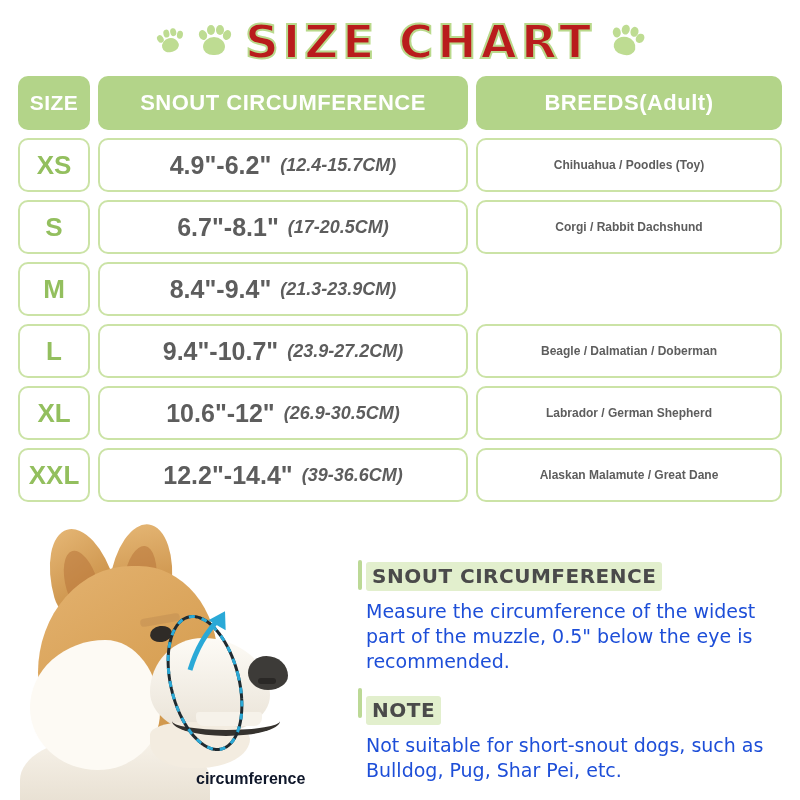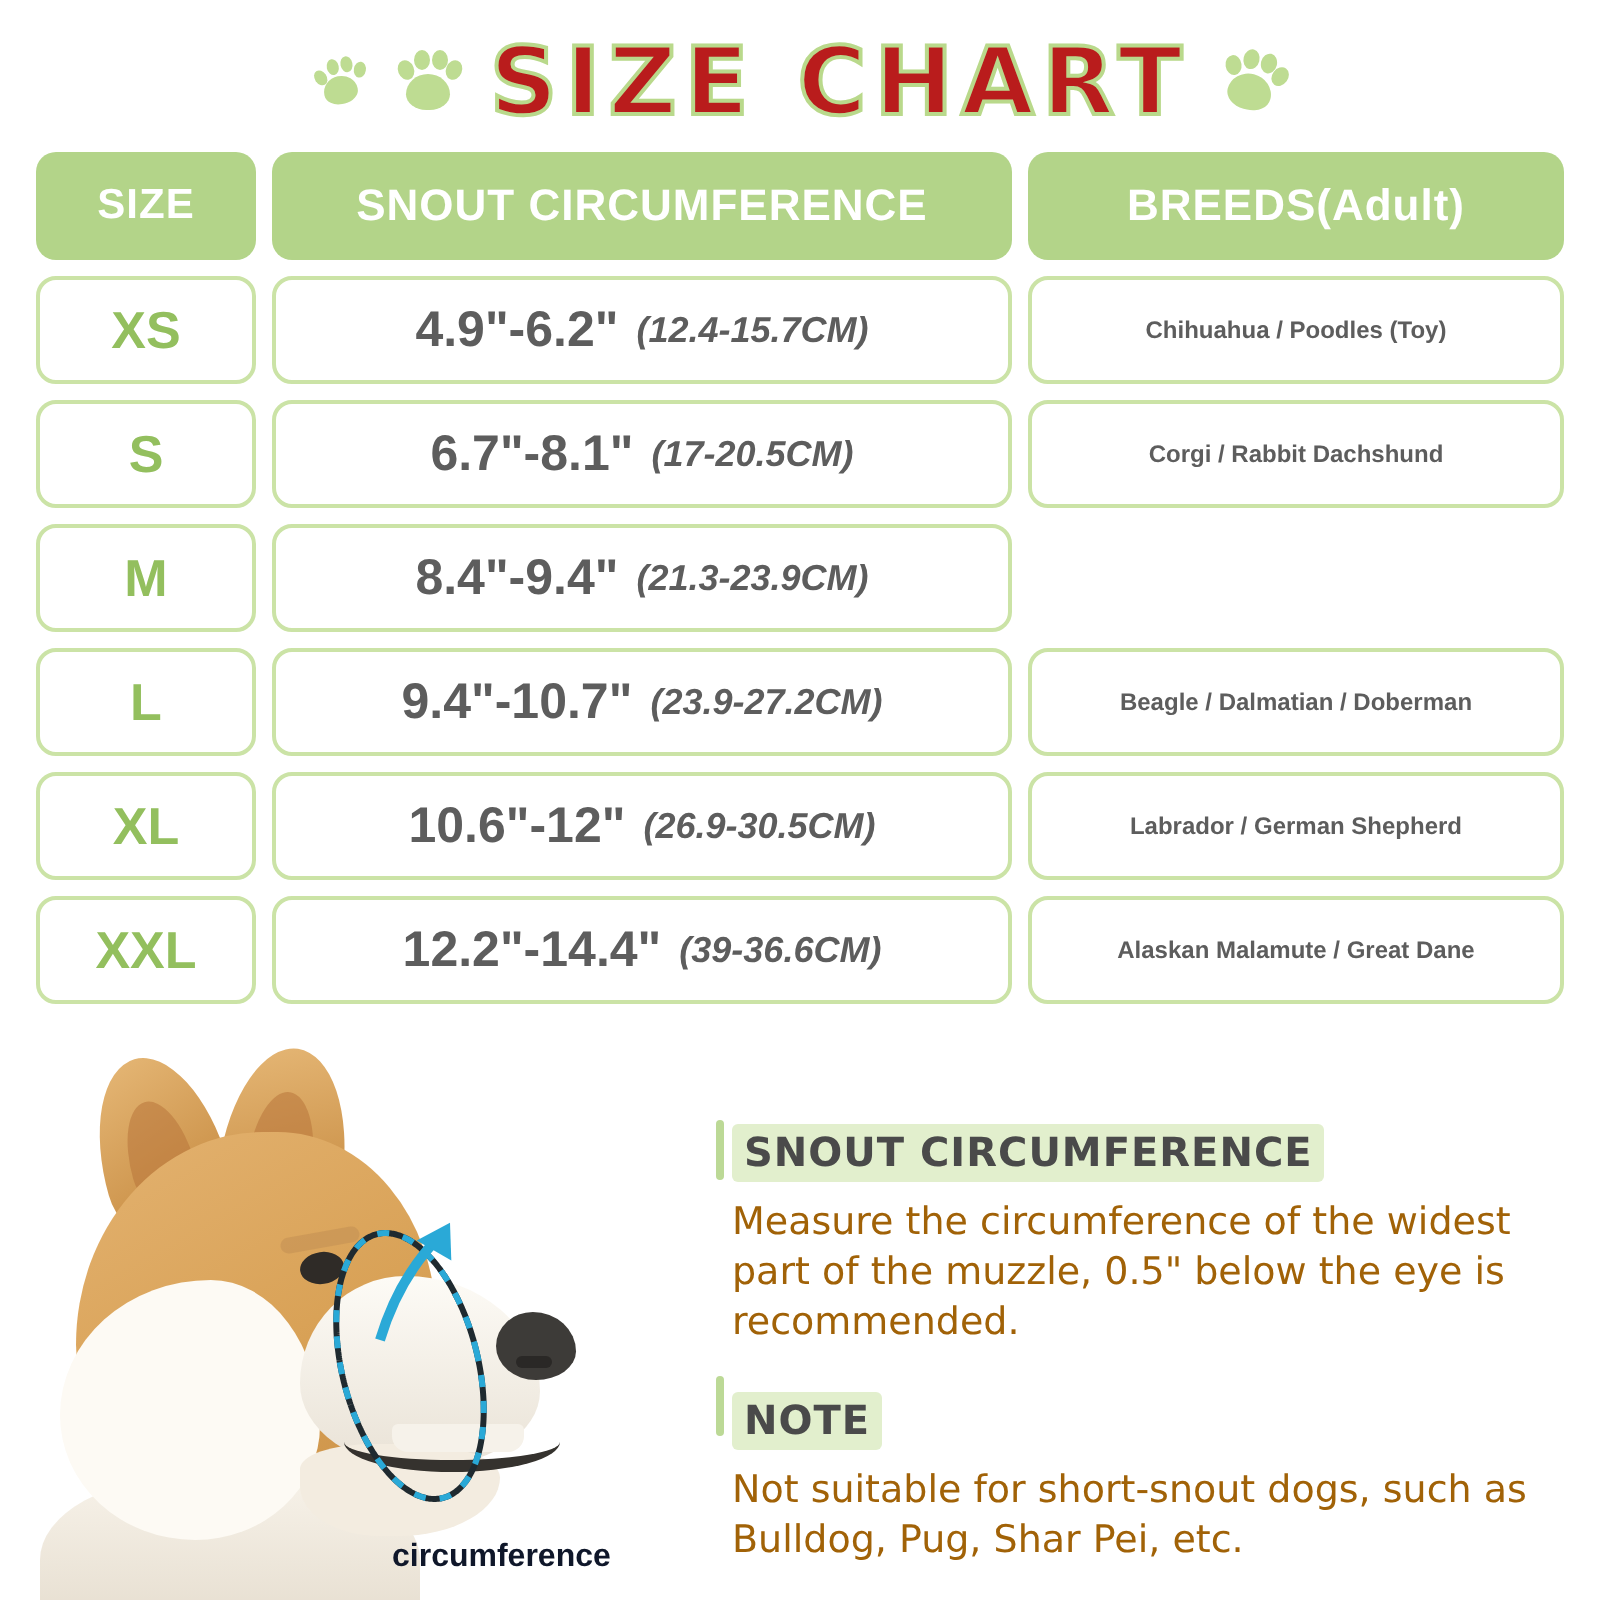--- a/index.html
+++ b/index.html
@@ -74,21 +74,21 @@
     display: flex;
     gap: 8px;
     height: 54px;
   }
   .cell {
     border-radius: 10px;
     display: flex;
     align-items: center;
     justify-content: center;
   }
-  .c-size   { width: 110px; flex: none; }
+  .c-size   { width: 72px; flex: none; }
   .c-snout  { width: 370px; flex: none; }
   .c-breed  { flex: 1 1 auto; }
 
   .head .cell {
     background: #b3d489;
     color: #ffffff;
     font-weight: bold;
     letter-spacing: .5px;
   }
   .head .c-size  { font-size: 21px; }
@@ -266,21 +266,21 @@
     color: #4a4a4a;
     font-size: 20px;
     font-weight: bold;
     letter-spacing: .5px;
     padding: 2px 6px 3px 6px;
     border-radius: 3px;
     margin-bottom: 8px;
     font-family: "DejaVu Sans", sans-serif;
   }
   .note-body {
-    color: #a16207;
+    color: #1d4ed8;
     font-size: 19px;
     line-height: 1.32;
     margin: 0 0 22px 0;
     font-family: "DejaVu Sans", sans-serif;
   }
   .note-body.last { margin-bottom: 0; }
   .vbar {
     position: absolute;
     left: 358px;
     width: 4px;

